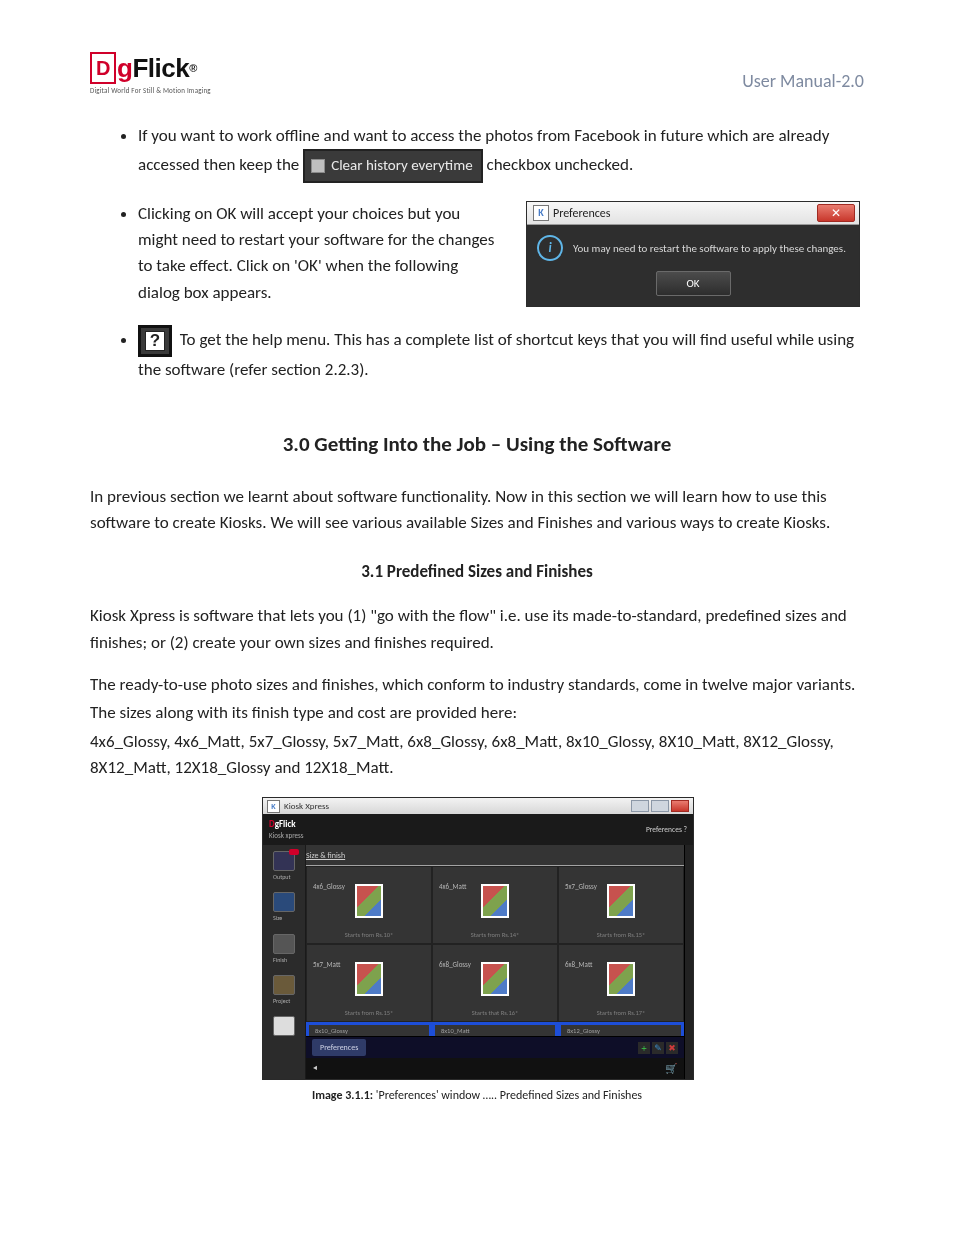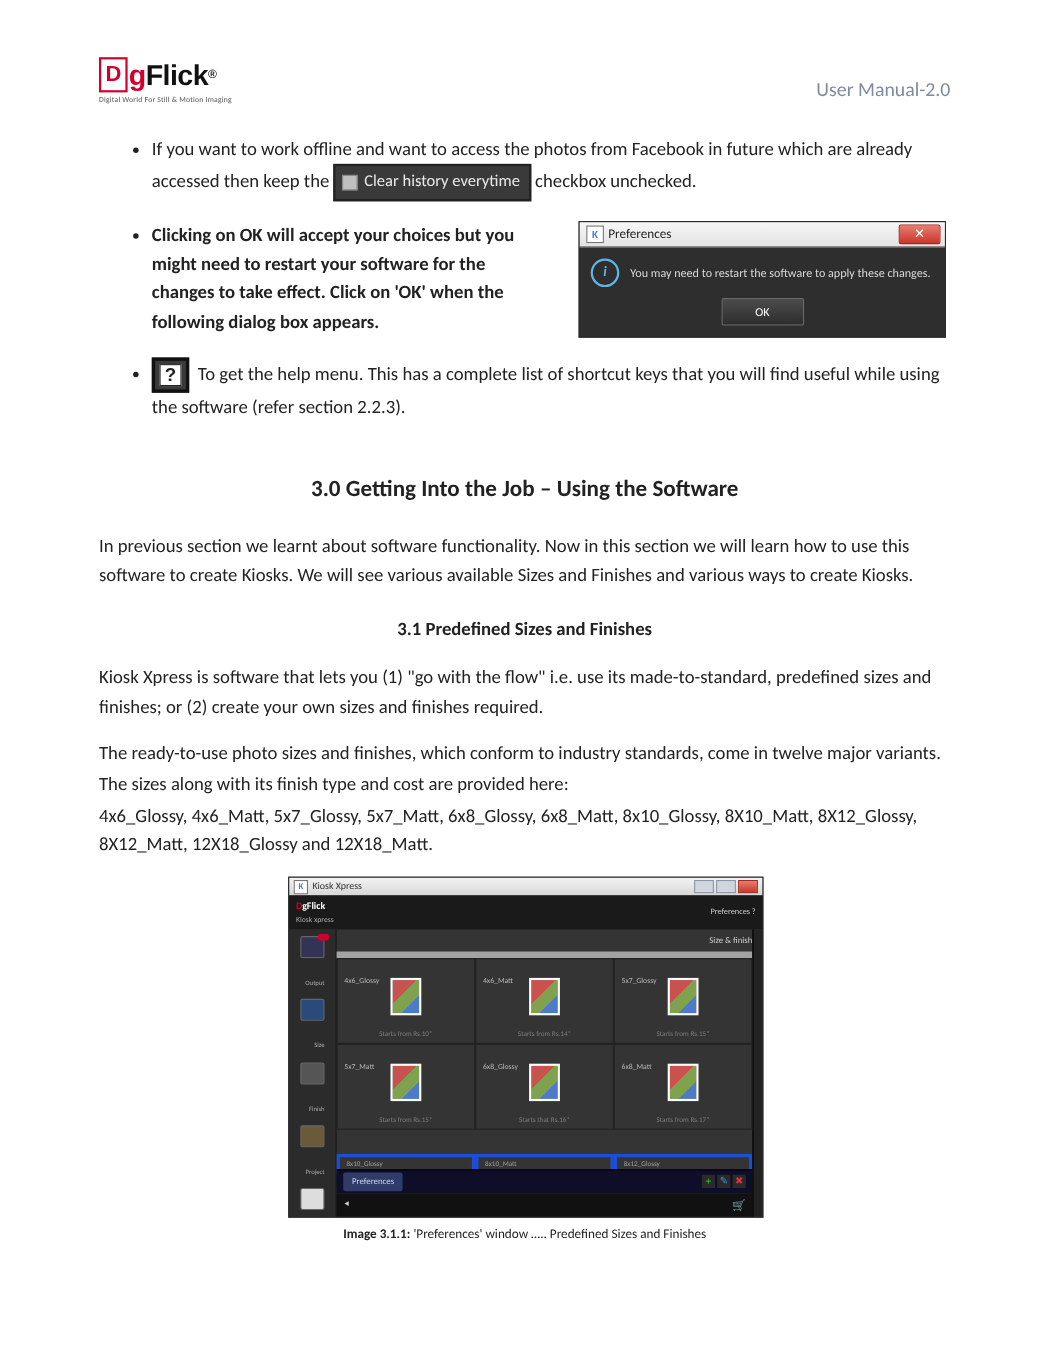--- a/index.html
+++ b/index.html
@@ -88,21 +88,21 @@
     height: 12px;
     background: #bfbfbf;
     border: 1px solid #8a8a8a;
     display: inline-block;
   }
   .row-flex {
     display: flex;
     align-items: flex-start;
     gap: 28px;
   }
-  .row-flex .col-text { flex: 1; font-weight: bold; }
+  .row-flex .col-text { flex: 1; }
   .dialog {
     width: 332px;
     border: 1px solid #2c2c2c;
     background: #2e2e2e;
     font-size: 11.5px;
     color: #e9e9e9;
   }
   .dialog-titlebar {
     display: flex;
     align-items: center;
@@ -243,34 +243,35 @@
   .sw-side {
     width: 42px;
     background: #2b2b2b;
     border-right: 1px solid #1a1a1a;
     display: flex;
     flex-direction: column;
     align-items: center;
     gap: 10px;
     padding: 6px 0;
   }
-  .side-ic { width: 22px; display:flex; flex-direction:column; align-items:flex-end; gap:18px; font-size:6px; color:#aaa; }
+  .side-ic { width: 22px; display:flex; flex-direction:column; align-items:flex-start; gap:2px; font-size:6px; color:#aaa; }
   .ic-box { width:20px; height:18px; background:#444; border:1px solid #666; border-radius:2px; position:relative; }
   .red-dot { position:absolute; top:-3px; right:-5px; width:10px; height:6px; background:#d0002a; border-radius:2px; }
   .sw-board {
     flex: 1;
     display: flex;
     flex-direction: column;
   }
   .board-title {
-    text-align: right;
+    text-align: left;
     padding: 4px 0;
     font-size: 8px;
     color: #cfcfcf;
-    border-bottom: 6px solid #a3a3a3;
+    border-bottom: 1px solid #a3a3a3;
+    text-decoration: underline;
   }
   .grid {
     display: grid;
     grid-template-columns: repeat(3, 1fr);
     grid-auto-rows: 78px;
     flex: 1;
   }
   .cell {
     border: 1px solid #222;
     position: relative;

